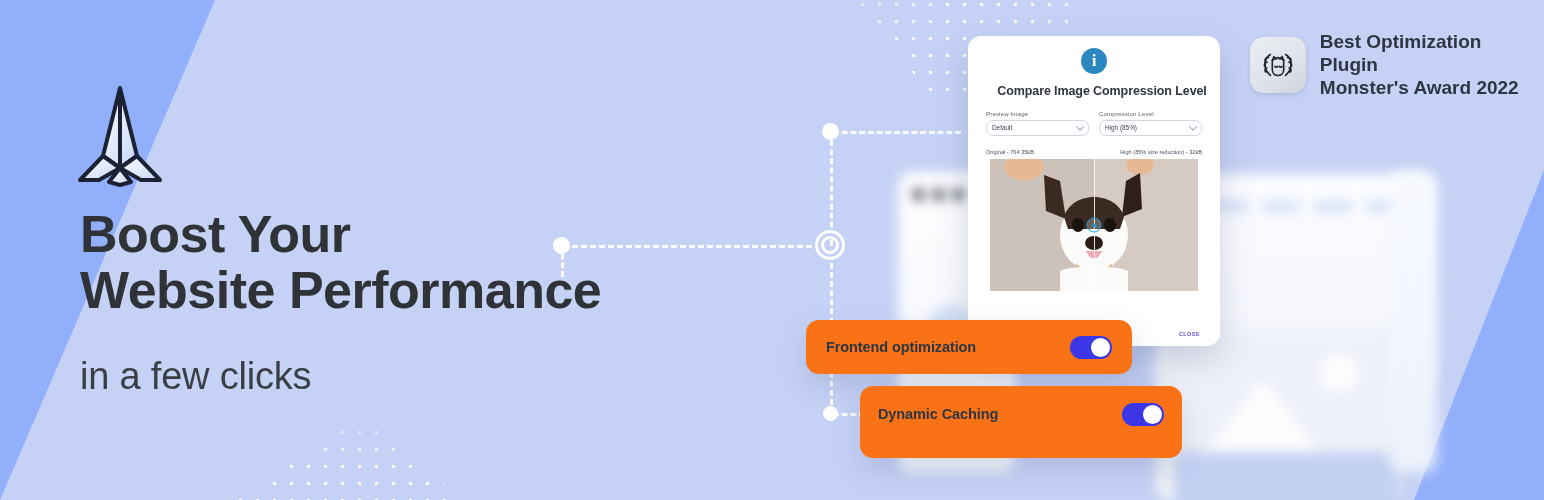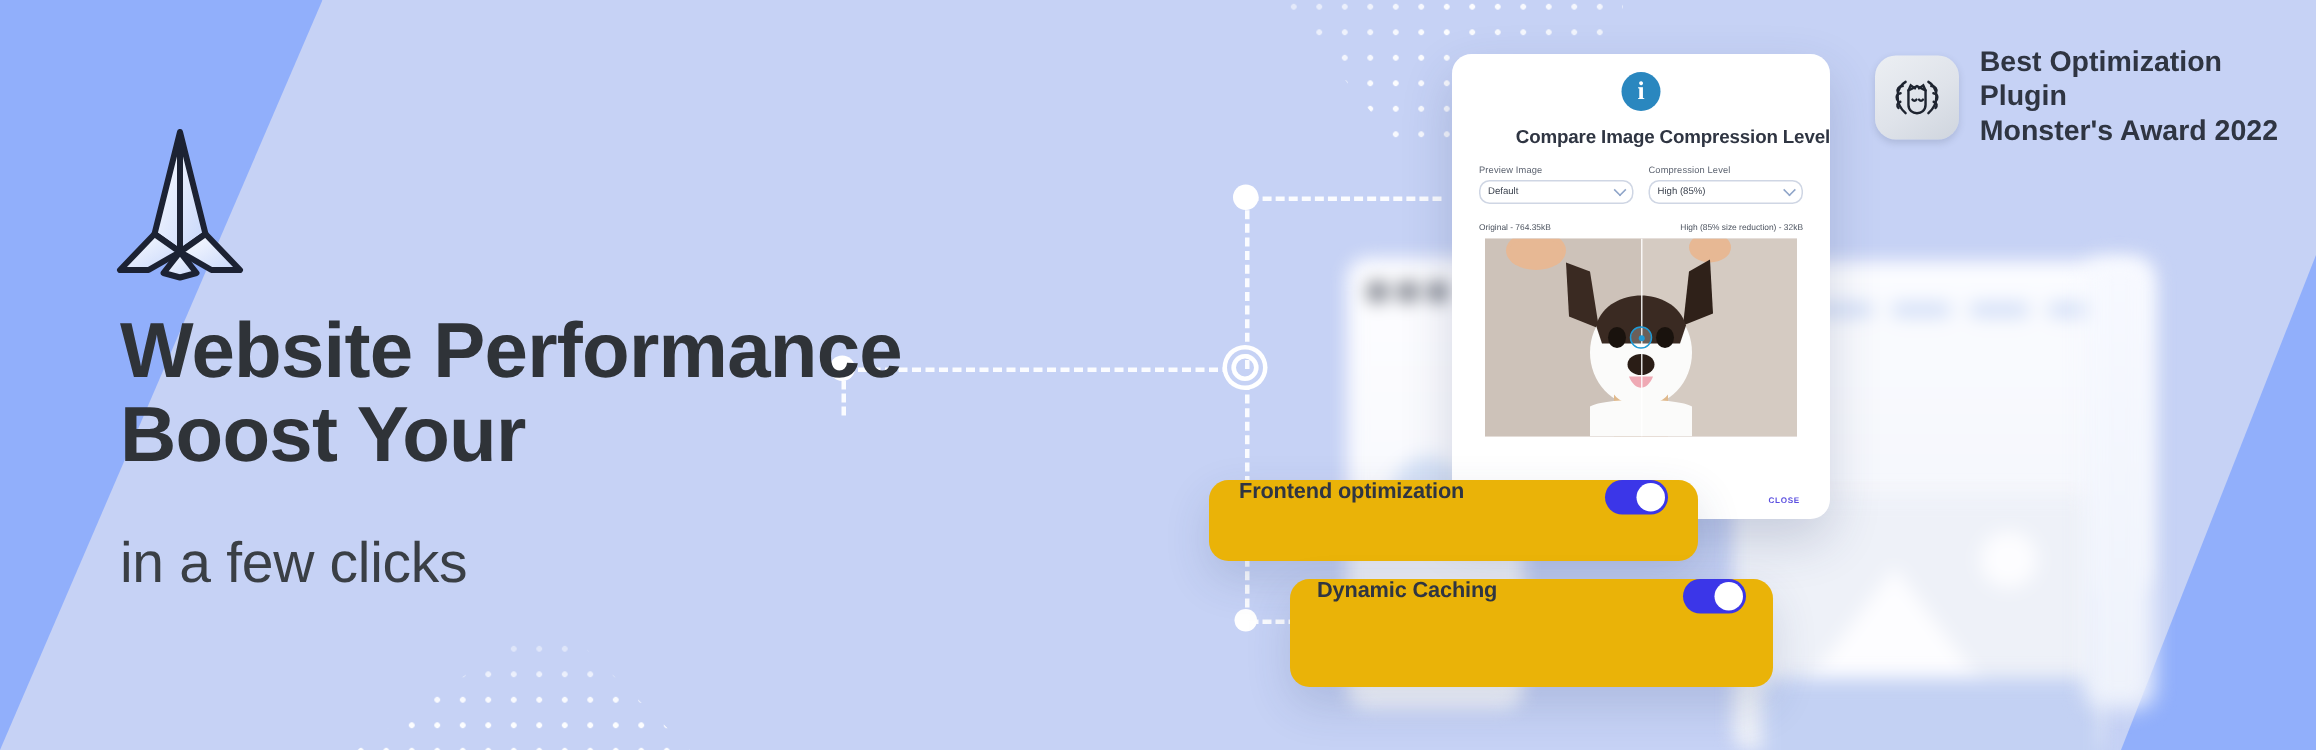--- a/index.html
+++ b/index.html
@@ -124,21 +124,21 @@
     box-shadow:0 14px 34px rgba(45,60,110,.20);
     overflow:hidden;
   }
   .modal-ico{
     position:absolute;left:50%;top:12px;transform:translateX(-50%);
     width:26px;height:26px;border-radius:50%;
     background:#2a87bf;display:flex;align-items:center;justify-content:center;
     color:#fff;font-size:17px;font-weight:bold;font-family:"Liberation Serif",serif;
   }
   .modal-title{
-    position:absolute;top:48px;left:16px;right:0;text-align:right;
+    position:absolute;top:48px;left:16px;right:0;text-align:center;
     font-size:12.5px;font-weight:600;color:#2f3542;letter-spacing:-.1px;
   }
   .field-row{position:absolute;top:74px;left:18px;right:18px;display:flex;gap:10px;}
   .field{flex:1;min-width:0;}
   .field-label{font-size:6.2px;color:#5c6370;margin-bottom:2.5px;letter-spacing:.1px;}
   .select{
     height:14px;border:1px solid #cfd6e4;border-radius:7px;
     display:flex;align-items:center;padding:0 5px;
     font-size:6.4px;color:#3d4450;background:#fff;
     justify-content:space-between;
@@ -156,23 +156,23 @@
     width:13px;height:13px;border-radius:50%;border:1.6px solid #1f9ad6;background:rgba(255,255,255,.25);
   }
   .cmp-handle:after{content:"";position:absolute;left:50%;top:50%;transform:translate(-50%,-50%);width:4px;height:4px;border-radius:50%;background:#1f9ad6;}
   .close-btn{
     position:absolute;right:20px;bottom:9px;
     font-size:5.4px;font-weight:bold;color:#5b4fe0;letter-spacing:.5px;
   }
 
   
   .tcard{
-    position:absolute;background:#eab308;border-radius:13px;
+    position:absolute;background:#f97316;border-radius:13px;
     box-shadow:0 12px 30px rgba(45,60,110,.16);
-    display:flex;justify-content:space-between;
+    display:flex;align-items:center;justify-content:space-between;
   }
   .tcard-1{left:806px;top:320px;width:286px;height:54px;padding:0 20px 0 20px;}
   .tcard-2{left:860px;top:386px;width:286px;height:56px;padding:0 18px 16px 18px;}
   .tcard-label{font-size:14.5px;font-weight:bold;color:#2f3542;letter-spacing:-.1px;}
   .toggle{width:42px;height:23px;border-radius:12px;background:#3b36e8;position:relative;flex:0 0 auto;}
   .toggle i{position:absolute;right:2px;top:2px;width:19px;height:19px;border-radius:50%;background:#fff;display:block;}
 </style>
 </head>
 <body>
 
@@ -232,22 +232,22 @@
         <path d="M46 4 L29 72 L46 84 L63 72 Z"></path>
         <path d="M29 72 L6 96 L25 96 L46 84 Z"></path>
         <path d="M63 72 L86 96 L67 96 L46 84 Z"></path>
         <path d="M46 4 L46 84"></path>
         <path d="M35 98 L46 84 L57 98 L46 101 Z"></path>
       </g>
     </svg>
   </div>
 
   <div class="headline">
+    <div>Boost Your</div>
     <div>Website Performance</div>
-    <div>Boost Your</div>
   </div>
   <div class="subhead">in a few clicks</div>
 
   <div class="award">
     <div class="award-ico">
       <svg viewBox="0 0 40 40" width="38" height="38">
         <g fill="none" stroke="#1e2430" stroke-width="1.7" stroke-linecap="round">
           <path d="M12 9 C5 13 4 24 12 31"></path>
           <path d="M28 9 C35 13 36 24 28 31"></path>
           <path d="M10 12 C7 12 6 14 6.5 16"></path>

